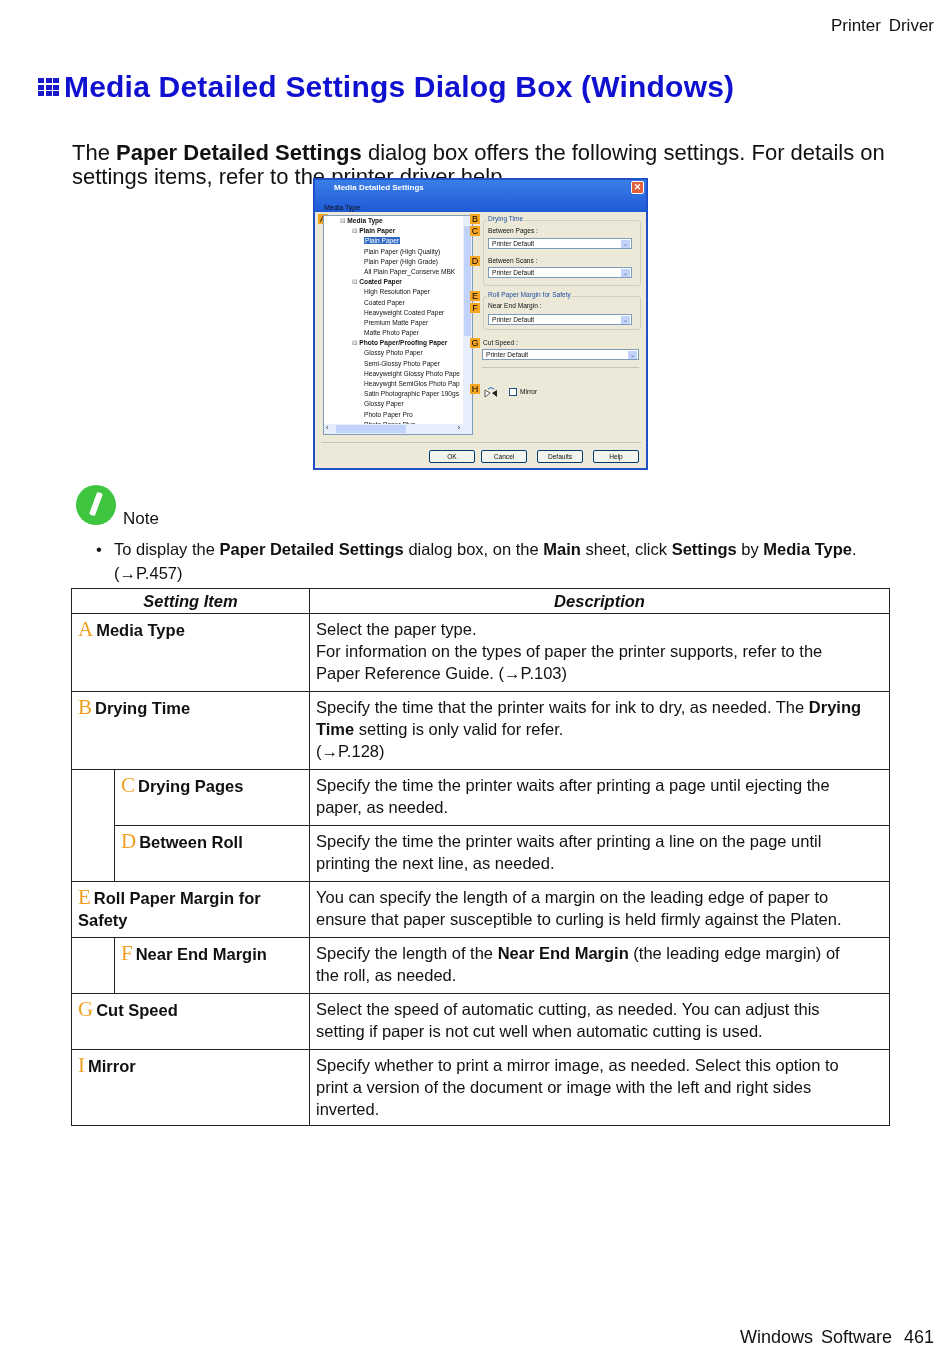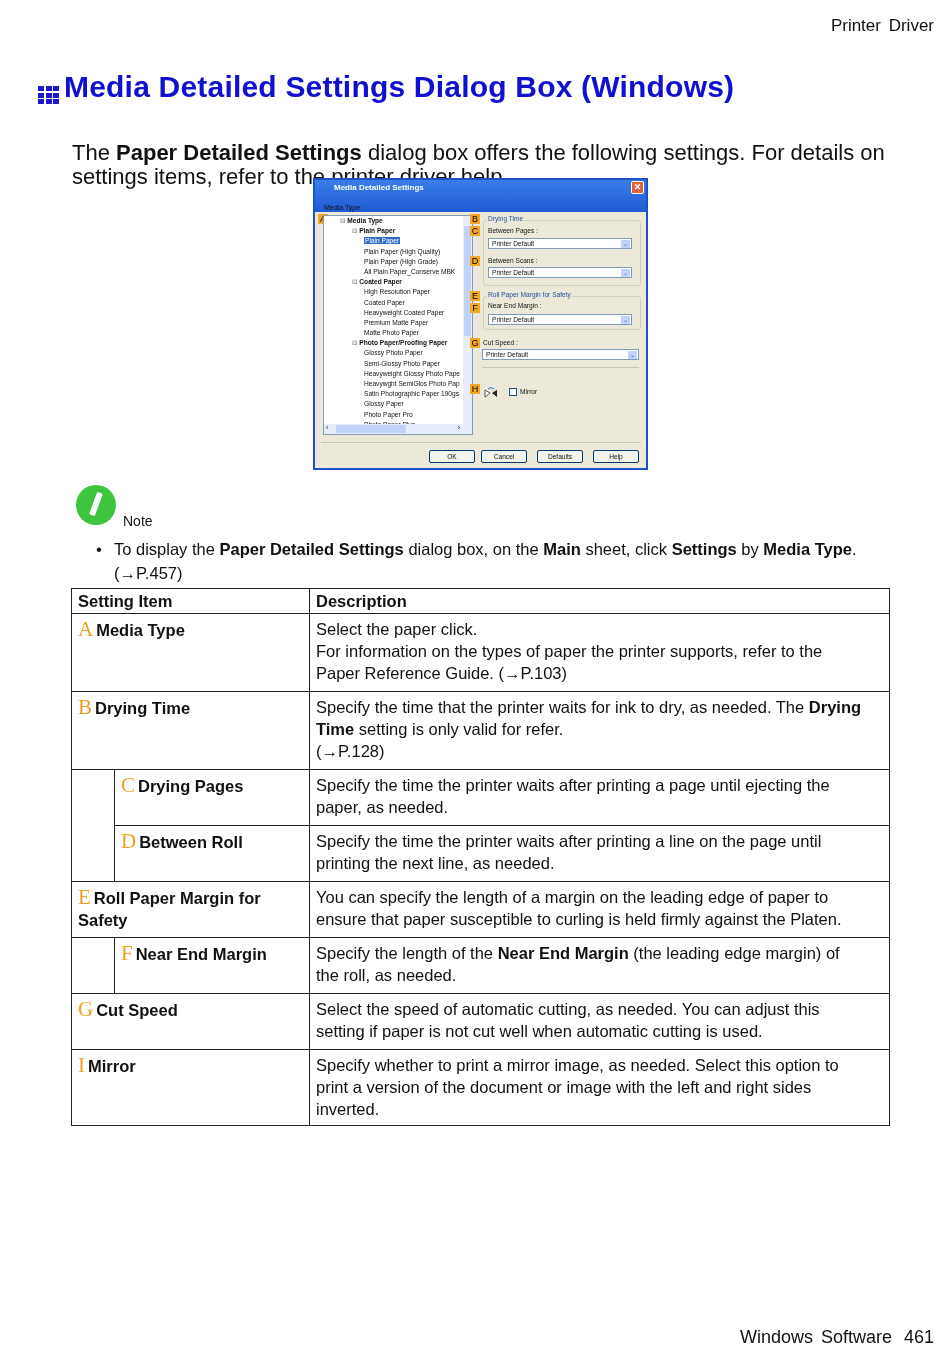--- a/index.html
+++ b/index.html
@@ -3,21 +3,21 @@
 <meta charset="utf-8">
 <style>
   * { box-sizing: border-box; }
   html, body { margin: 0; padding: 0; background: #fff; }
   body { width: 950px; height: 1369px; position: relative; font-family: "Liberation Sans", sans-serif; color: #111; overflow: hidden; }
 
   .running-head { position: absolute; top: 16px; right: 16px; font-size: 17px; word-spacing: 3px; }
   .page-footer { position: absolute; top: 1327px; right: 16px; font-size: 18px; word-spacing: 3px; }
   .page-footer .num { margin-left: 12px; }
 
-  .title { position: absolute; top: 70px; left: 38px; display: flex; align-items: flex-end; }
+  .title { position: absolute; top: 70px; left: 38px; display: flex; align-items: center; }
   .title .grid-icon { display: grid; grid-template-columns: repeat(3, 6px); grid-template-rows: repeat(3, 5px); gap: 1.5px; margin-right: 5px; }
   .title .grid-icon span { background: #1a1acc; }
   .title h1 { margin: 0; font-size: 30px; font-weight: bold; color: #1010d0; letter-spacing: 0.2px; }
 
   .intro { position: absolute; top: 119px; left: 72px; width: 820px; font-size: 22px; line-height: 24px; }
   b { font-weight: bold; }
 
   
   .dialog { position: absolute; top: 178px; left: 313px; width: 335px; height: 292px; border: 2px solid #1f50c8; background: #ece9d8; font-size: 7px; }
   .dlg-titlebar { height: 32px; background: linear-gradient(#3a7ee8, #1f5ad6); color: #fff; font-weight: bold; font-size: 8px; padding: 3px 0 0 19px; position: relative; }
@@ -40,29 +40,29 @@
   .combo { position: absolute; height: 11px; background: #fff; border: 1px solid #7f9db9; font-size: 6.6px; line-height: 9px; padding-left: 3px; }
   .combo .arr { position: absolute; right: 1px; top: 1px; width: 9px; height: 8px; background: #c1d3fb; color: #4d6185; font-size: 6px; line-height: 8px; text-align: center; }
   .sep { position: absolute; height: 1px; background: #c8c5b2; }
   .chk { position: absolute; width: 8px; height: 8px; border: 1px solid #1c5180; background: #fff; }
   .dlg-btn { position: absolute; top: 270px; width: 46px; height: 13px; background: #f4f4ee; border: 1px solid #003c74; border-radius: 2px; font-size: 6.6px; line-height: 11px; text-align: center; }
 
   
   .note { position: absolute; top: 485px; left: 76px; display: flex; align-items: flex-end; }
   .note-icon { width: 40px; height: 40px; border-radius: 50%; background: #3ec43e; position: relative; }
   .note-icon::after { content: ""; position: absolute; left: 17px; top: 7px; width: 6px; height: 24px; background: #fff; border-radius: 2px; transform: rotate(20deg); }
-  .note-label { font-size: 14px; margin-left: 7px; margin-bottom: -4px; }
+  .note-label { font-size: 17px; margin-left: 7px; margin-bottom: -4px; }
   .note-bullet { position: absolute; top: 537px; left: 96px; width: 780px; font-size: 16.5px; line-height: 24px; }
   .note-bullet .dot { position: absolute; left: 0; }
   .note-bullet .txt { display: block; padding-left: 18px; }
 
   
   table { position: absolute; top: 588px; left: 71px; width: 819px; border-collapse: collapse; font-size: 16.5px; }
   td, th { border: 1.5px solid #222; vertical-align: top; padding: 4px 22px 5px 6px; line-height: 22px; }
-  th { font-weight: bold; text-align: left; padding: 1px 6px; }
+  th { font-weight: bold; text-align: center; padding: 1px 6px; font-style: italic; }
   .letter { font-family: "Liberation Serif", serif; color: #f0a020; font-size: 21px; font-weight: normal; margin-right: 3px; }
   .item { font-weight: bold; }
   .spacer-cell { width: 43px; }
 </style>
 </head>
 <body>
 
 <div class="running-head">Printer Driver</div>
 
 <div class="title">
@@ -178,21 +178,21 @@
       <col>
     </colgroup>
   <tbody>
       <tr>
     <th colspan="2">Setting Item</th>
     <th>Description</th>
   </tr>
   <tr style="height:78px">
     <td colspan="2"><span class="letter">A</span><span class="item">Media Type</span></td>
     <td>
-          <div>Select the paper click.</div>
+          <div>Select the paper type.</div>
           <div>For information on the types of paper the printer supports, refer to the Paper Reference Guide.  (→P.103)</div>
         </td>
   </tr>
   <tr style="height:78px">
     <td colspan="2"><span class="letter">B</span><span class="item">Drying Time</span></td>
     <td>
           <div><span>Specify the time that the printer waits for ink to dry, as needed.  The </span><b>Drying Time</b><span> setting is only valid for refer.</span></div>
           <div>(→P.128)</div>
         </td>
   </tr>

